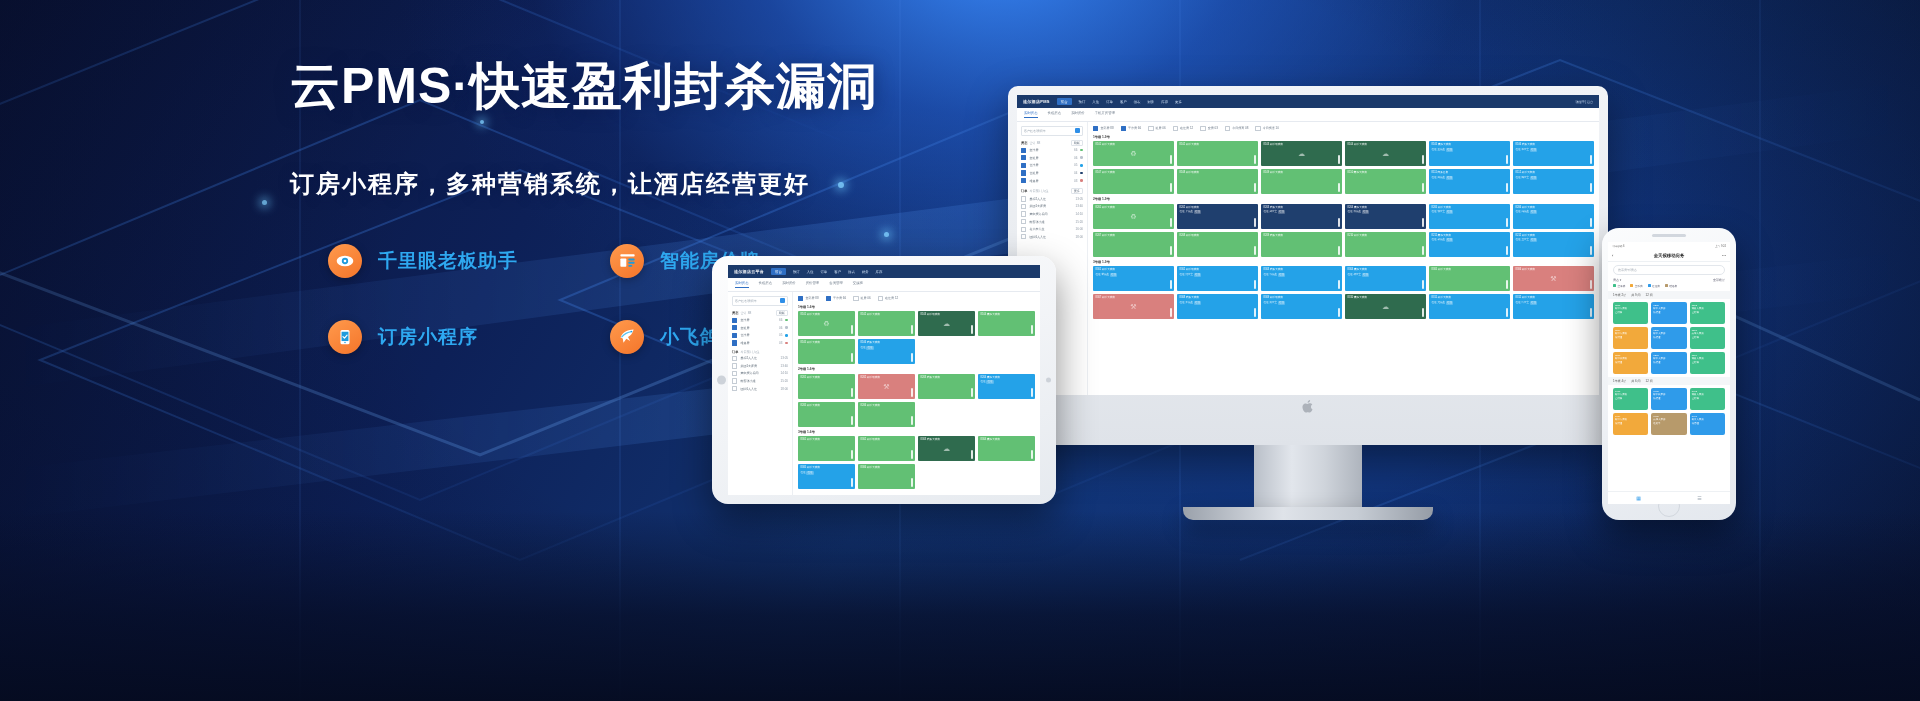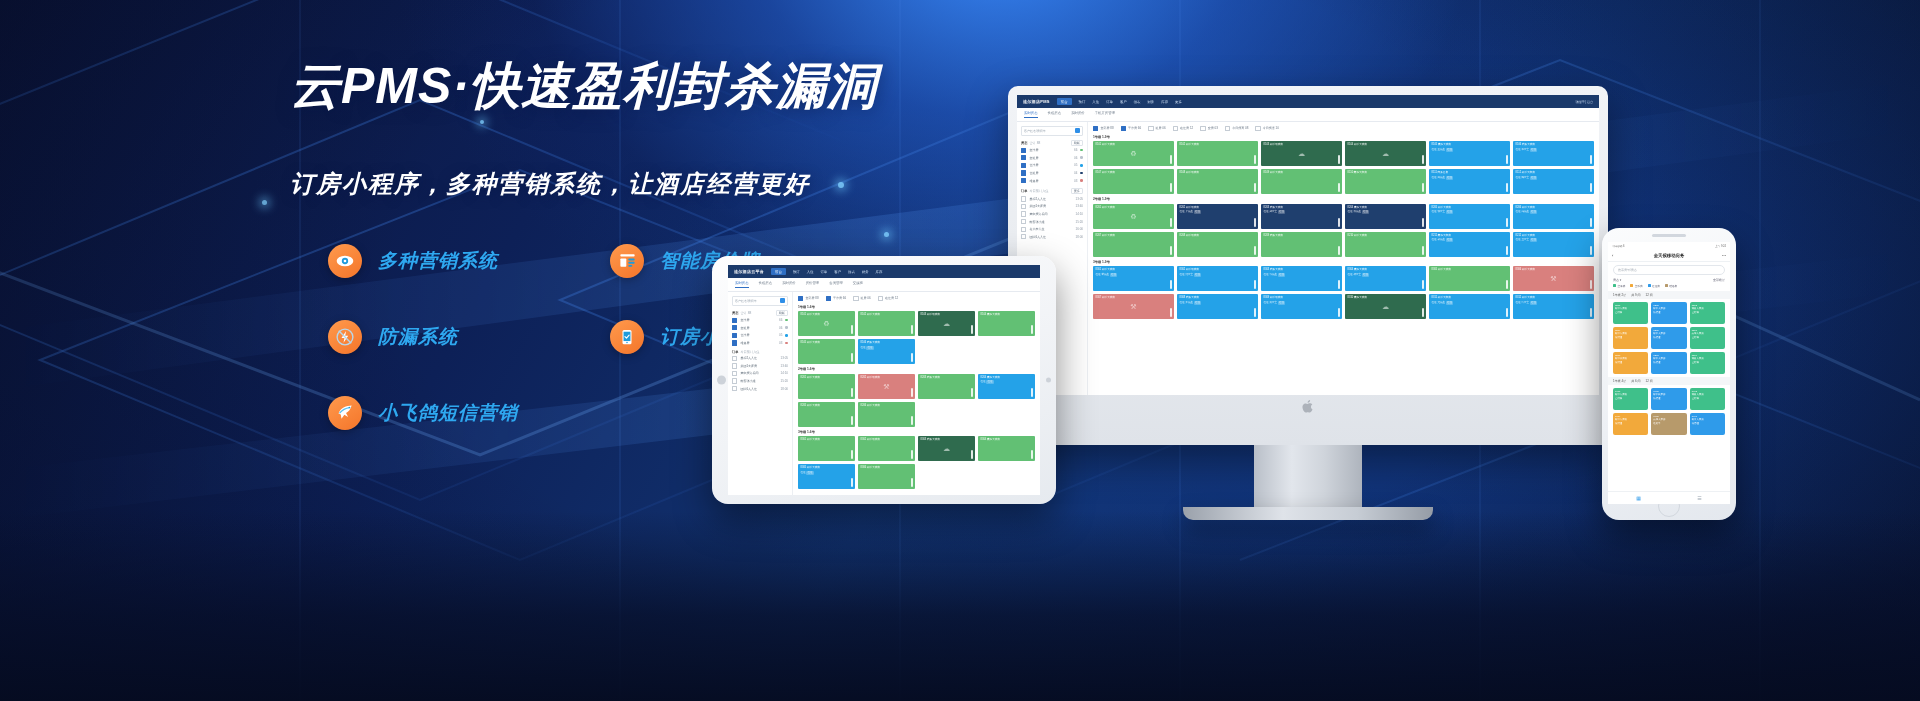--- a/index.html
+++ b/index.html
@@ -17,21 +17,21 @@
   }
   .bg-vign{position:absolute;inset:0;
     background:radial-gradient(ellipse 1400px 820px at 50% 38%, rgba(0,0,0,0) 40%, rgba(3,8,26,.55) 100%);}
   .bg-lines{position:absolute;inset:0;opacity:.85;}
   .bottom-fade{position:absolute;left:0;right:0;bottom:0;height:190px;
     background:linear-gradient(to bottom, rgba(6,14,40,0) 0%, rgba(6,13,38,.75) 55%, rgba(5,11,32,.95) 100%);}
   .spark{position:absolute;border-radius:50%;background:#7fd0ff;
     box-shadow:0 0 10px 3px rgba(110,200,255,.75);opacity:.85;}
 
   
-  .copy{position:absolute;left:290px;top:58px;width:700px;font-style:italic;}
+  .copy{position:absolute;left:290px;top:58px;width:700px;}
   .headline{font-size:50px;line-height:1.15;font-weight:700;color:#fff;
     letter-spacing:1px;margin:0 0 52px 0;white-space:nowrap;
     text-shadow:0 2px 18px rgba(6,22,70,.6);}
   .subline{font-size:24px;font-weight:700;color:#fff;letter-spacing:2px;
     margin:0 0 44px 0;white-space:nowrap;text-shadow:0 2px 12px rgba(6,22,70,.6);}
 
   .features{display:grid;grid-template-columns:282px 282px;row-gap:42px;
     padding-left:38px;}
   .feat{display:flex;align-items:center;gap:16px;}
   .fic{width:34px;height:34px;border-radius:50%;flex:0 0 34px;
@@ -206,46 +206,36 @@
     <div class="features">
 
       <div class="feat">
         <span class="fic">
           <svg width="20" height="20" viewBox="0 0 24 24">
               <ellipse cx="12" cy="12" rx="10" ry="6.2" fill="#fff"></ellipse>
               <circle cx="12" cy="12" r="3.8" fill="#1f9bdc"></circle>
               <circle cx="12" cy="12" r="1.6" fill="#fff"></circle>
             </svg>
         </span>
-        <span class="flabel">多种营销系统</span>
+        <span class="flabel">千里眼老板助手</span>
       </div>
 
       <div class="feat">
         <span class="fic">
           <svg width="19" height="19" viewBox="0 0 24 24">
               <rect x="3" y="4" width="18" height="3" rx="1" fill="#fff"></rect>
               <rect x="3" y="9.5" width="7.5" height="10.5" rx="1" fill="#fff"></rect>
               <rect x="13" y="9.5" width="8" height="2.6" rx="1" fill="#1f9bdc"></rect>
               <rect x="13" y="13.6" width="8" height="2.6" rx="1" fill="#1f9bdc"></rect>
               <rect x="13" y="17.6" width="5" height="2.4" rx="1" fill="#1f9bdc"></rect>
             </svg>
         </span>
         <span class="flabel">智能房价牌</span>
       </div>
 
-      <div class="feat">
-        <span class="fic">
-          <svg width="22" height="22" viewBox="0 0 24 24">
-              <circle cx="12" cy="12" r="8.6" fill="none" stroke="#b9d6e8" stroke-width="1.5"></circle>
-              <path d="M13.2 5.5 L8.2 13 h3.2 l-1 5.4 5.1-7.7h-3.3z" fill="#fff"></path>
-              <line x1="5.2" y1="5.2" x2="18.8" y2="18.8" stroke="#b9d6e8" stroke-width="1.5"></line>
-            </svg>
-        </span>
-        <span class="flabel">防漏系统</span>
-      </div>
 
       <div class="feat">
         <span class="fic">
           <svg width="18" height="18" viewBox="0 0 24 24">
               <rect x="6" y="2.5" width="12" height="19" rx="2" fill="#fff"></rect>
               <rect x="7.4" y="5" width="9.2" height="12.4" fill="#1f9bdc"></rect>
               <path d="M9.3 11.4 l2 2 3.5-3.8" fill="none" stroke="#fff" stroke-width="1.6" stroke-linecap="round" stroke-linejoin="round"></path>
               <circle cx="12" cy="19.4" r="1" fill="#1f9bdc"></circle>
             </svg>
         </span>

